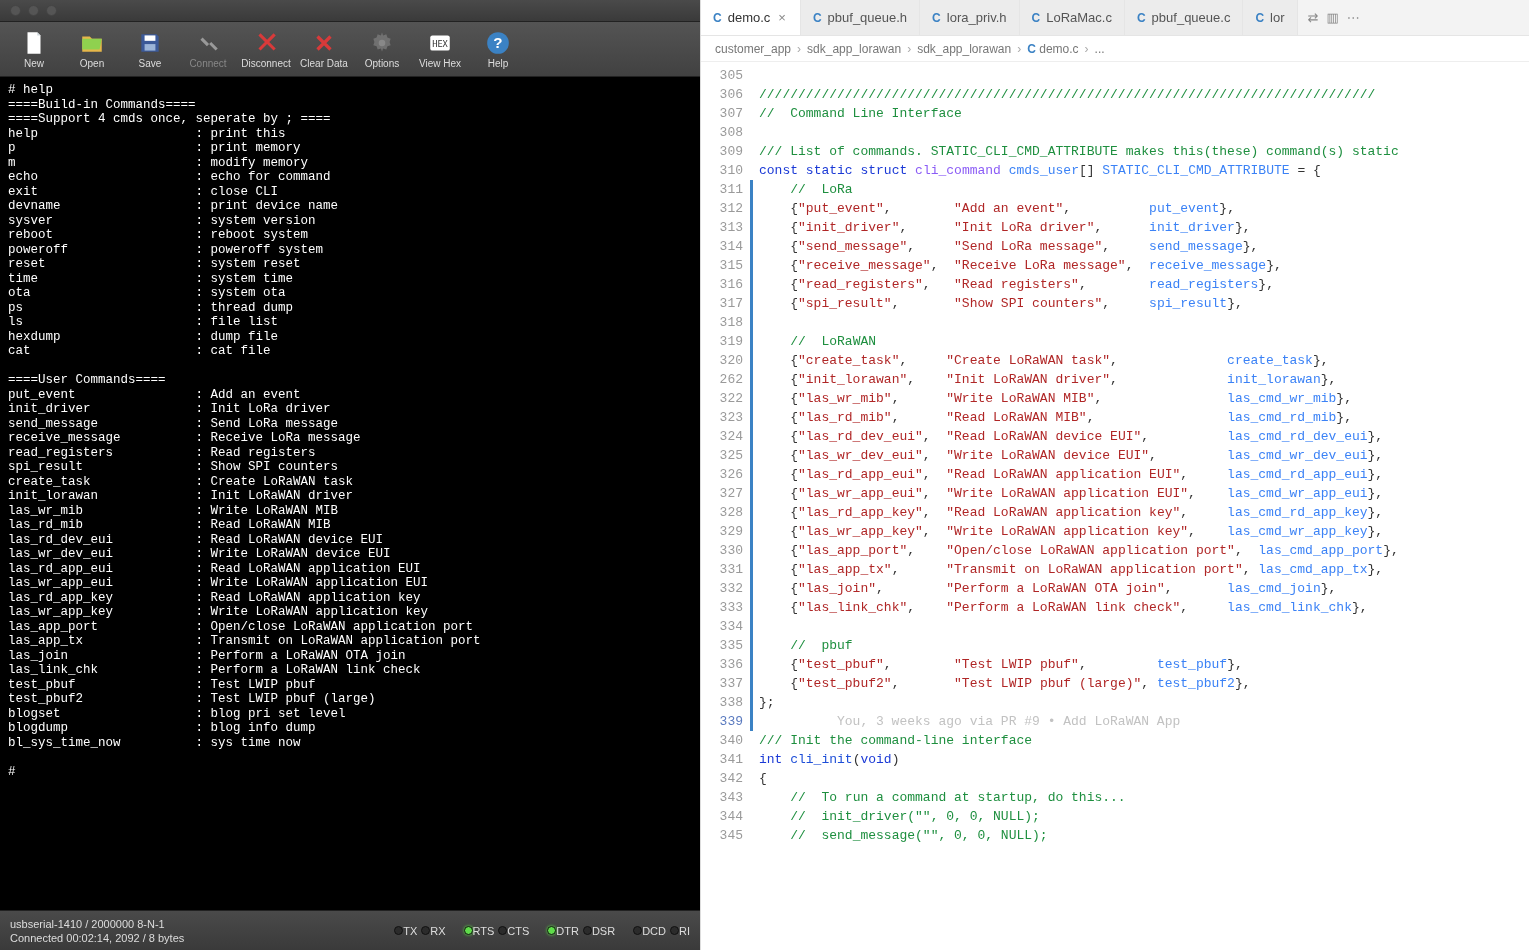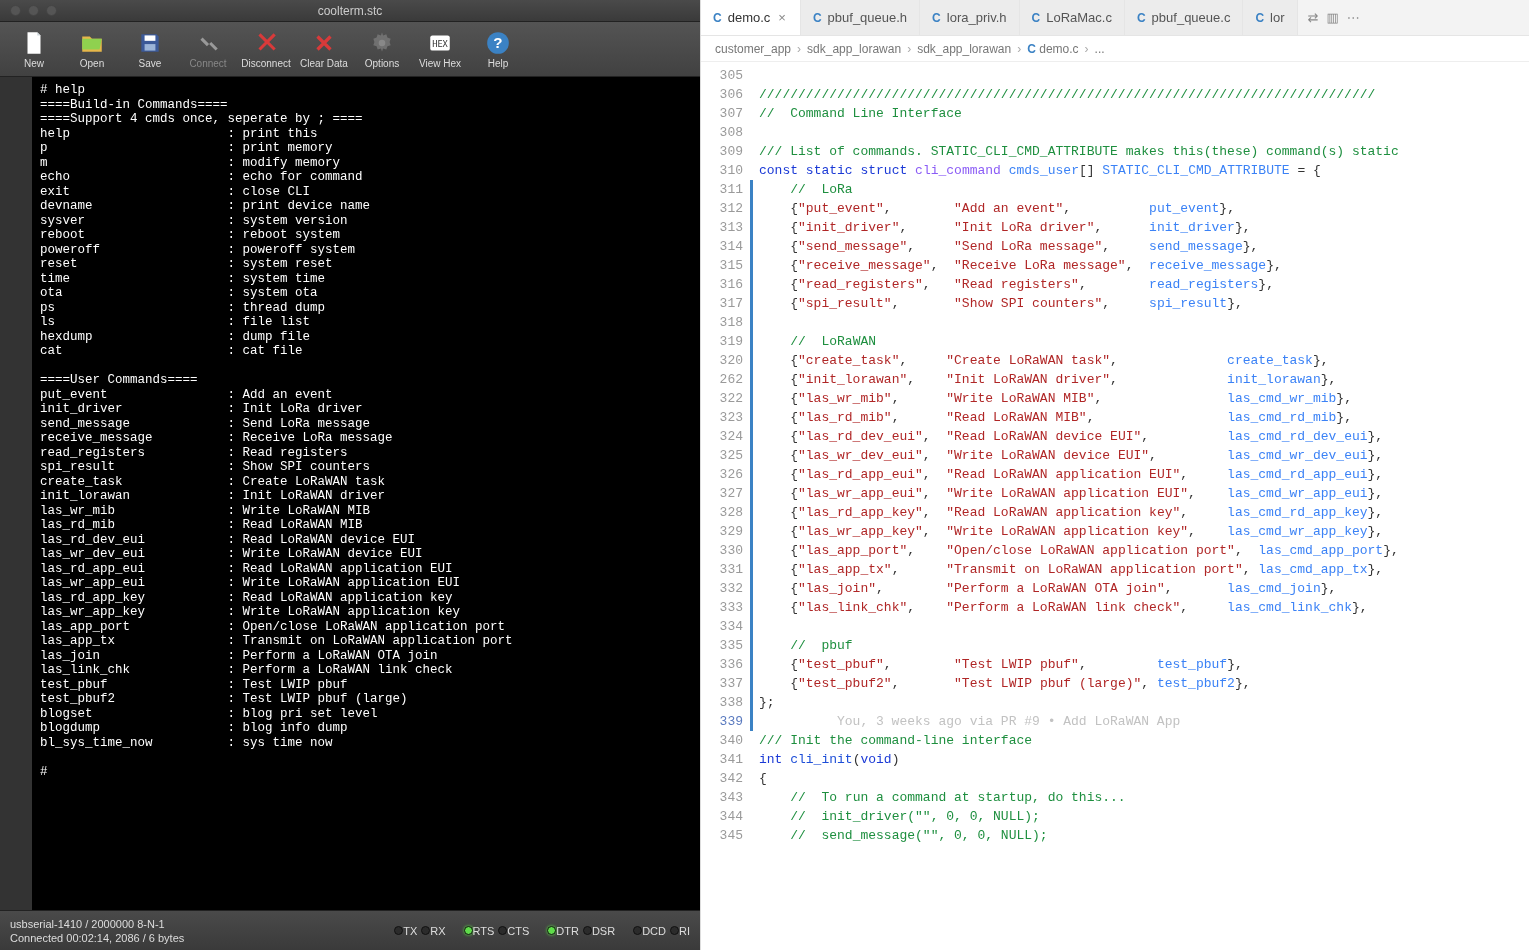--- a/index.html
+++ b/index.html
@@ -57,21 +57,20 @@
 .terminal {
   flex:1;
   background:#000;
   color:#fff;
   font-family: Menlo, Monaco, "Courier New", monospace;
   font-size:12.5px;
   line-height:14.5px;
   padding:6px 8px;
   white-space:pre;
   overflow:hidden;
-  margin-left:32px;
 }
 .statusbar {
   height: 40px;
   background: linear-gradient(#4a4a4a,#3a3a3a);
   display:flex;
   align-items:center;
   padding:8px 10px;
   font-size:11px;
   color:#ddd;
   border-top:1px solid #222;
@@ -163,21 +162,20 @@
 </head>
 <body>
 
 <div class="left-pane">
   <div class="titlebar">
     <div class="traffic-lights">
       <div class="tl-dot"></div>
       <div class="tl-dot"></div>
       <div class="tl-dot"></div>
     </div>
-    <div class="titlebar-title">coolterm.stc</div>
   </div>
   <div class="toolbar" id="toolbar">
       <div class="tool-btn">
         <div class="tool-icon">
           <svg width="26" height="26" viewBox="0 0 24 24">
             <path fill="#fff" d="M6 2h9l3 3v17H6z"></path>
             <path fill="#cfd8dc" d="M15 2v3h3z"></path>
           </svg>
         </div>
         <span>New</span>
@@ -297,21 +295,21 @@
 test_pbuf                : Test LWIP pbuf
 test_pbuf2               : Test LWIP pbuf (large)
 blogset                  : blog pri set level
 blogdump                 : blog info dump
 bl_sys_time_now          : sys time now
 
 # </div>
   <div class="statusbar">
     <div class="status-left">
       <div>usbserial-1410 / 2000000 8-N-1</div>
-      <div>Connected 00:02:14, 2086 / 6 bytes</div>
+      <div>Connected 00:02:14, 2092 / 8 bytes</div>
     </div>
     <div class="status-right" id="leds">
         <div class="led-group">
           <div class="led-row">
             <span class="led"></span>
             <span>TX</span>
           </div>
           <div class="led-row">
             <span class="led"></span>
             <span>RX</span>

